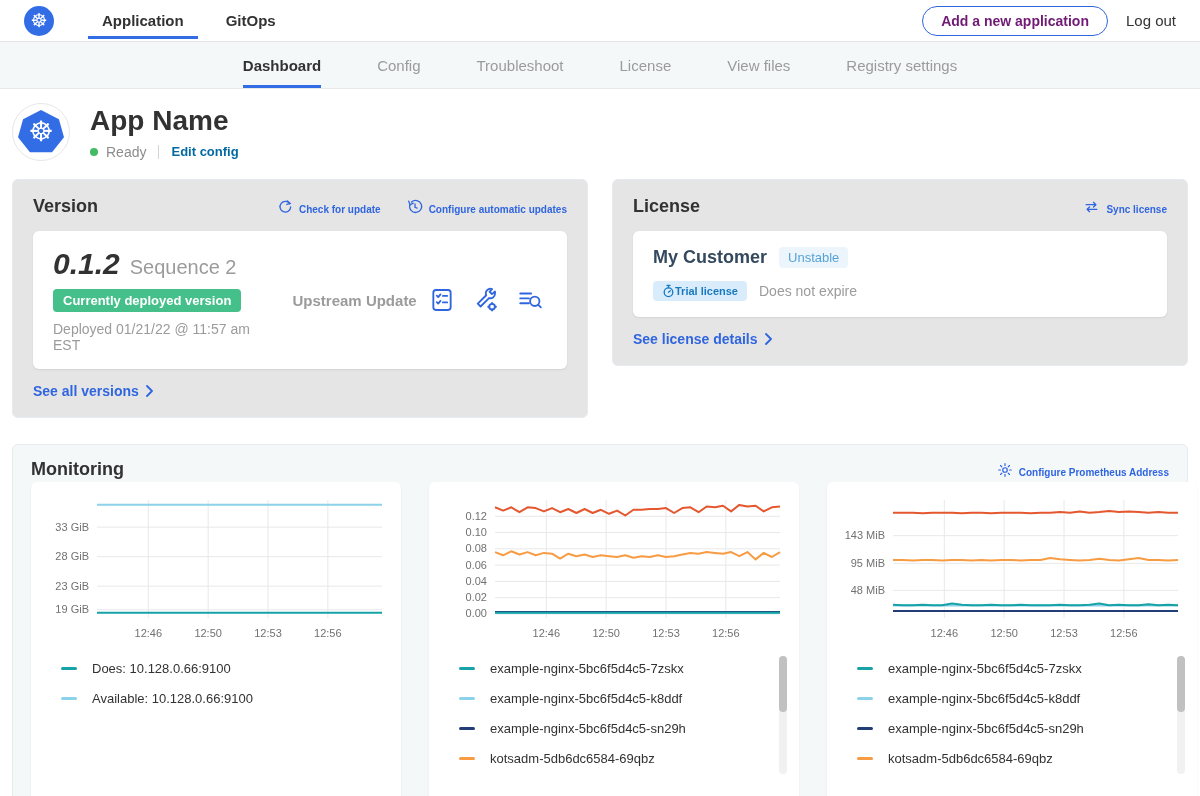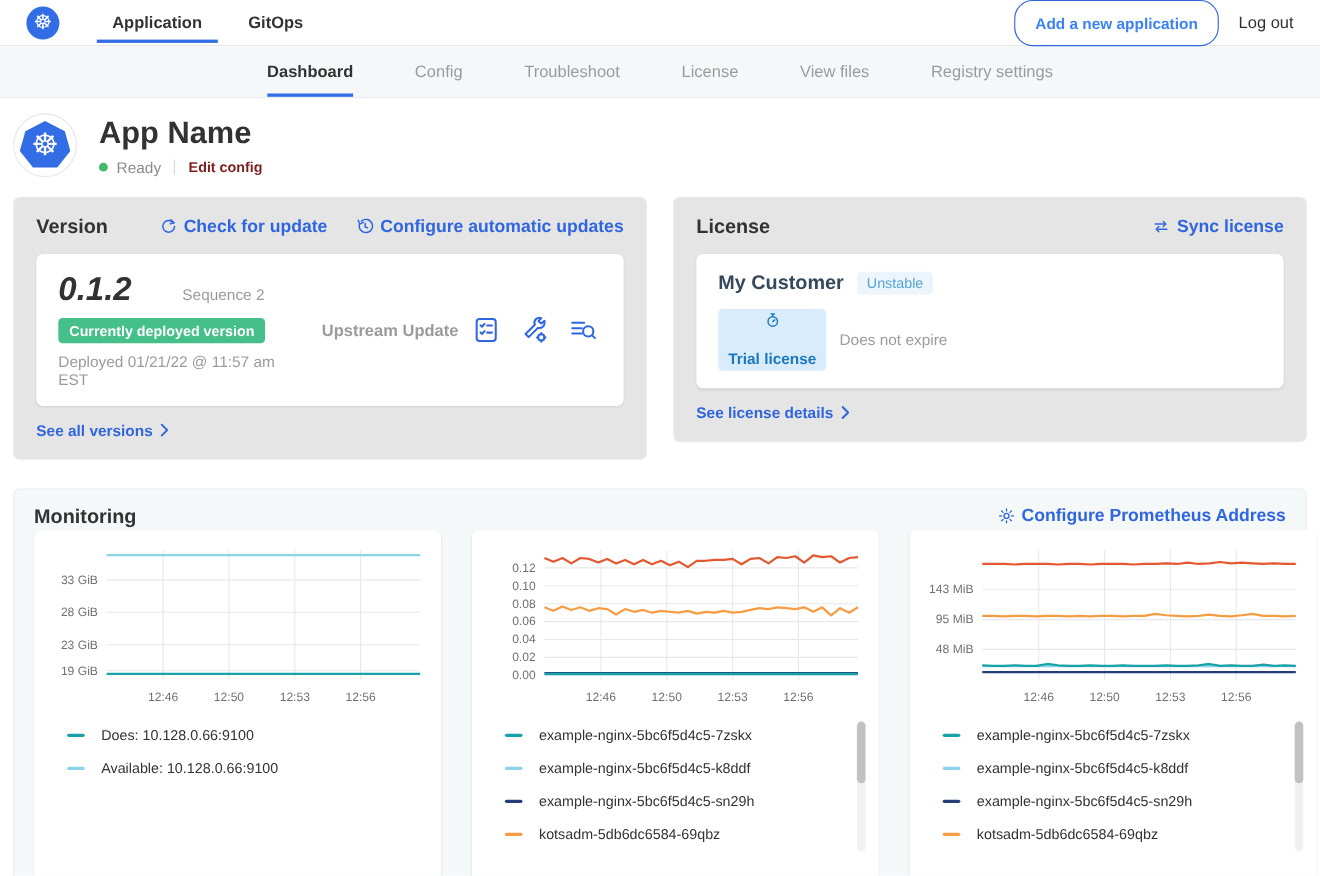--- a/index.html
+++ b/index.html
@@ -5,68 +5,68 @@
   * { margin:0; padding:0; box-sizing:border-box; }
   html,body { width:1200px; height:796px; background:#fff; font-family:"Liberation Sans", sans-serif; color:#323232; overflow:hidden; }
 
   
   .topnav { height:42px; display:flex; align-items:center; padding:0 24px; border-bottom:1px solid #e5e5e5; background:#fff; }
   .k8s-logo { width:30px; height:30px; border-radius:50%; background:#326de6; color:#fff; display:flex; align-items:center; justify-content:center; font-size:19px; line-height:1; margin-right:34px; cursor:pointer; }
   .topnav-tabs { display:flex; height:34px; }
   .topnav-tab { position:relative; display:flex; align-items:center; padding:0 14px; margin-right:14px; font-size:15px; font-weight:700; color:#323232; cursor:pointer; }
   .topnav-tab.active::after { content:""; position:absolute; left:0; right:0; bottom:-1px; height:3px; background:#326de6; }
   .topnav-right { margin-left:auto; display:flex; align-items:center; gap:18px; }
-  .add-app-btn { border:1px solid #3065e0; color:#3b82f6; background:#fff; border-radius:17px; height:42px; padding:0 18px; font-size:14px; font-weight:700; font-family:inherit; cursor:pointer; }
+  .add-app-btn { border:1px solid #3065e0; color:#701a75; background:#fff; border-radius:17px; height:30px; padding:0 18px; font-size:14px; font-weight:700; font-family:inherit; cursor:pointer; }
   .logout { font-size:15px; color:#323232; cursor:pointer; }
 
   
   .subnav { height:47px; background:#f5f8f9; border-bottom:1px solid #e8e8e8; display:flex; align-items:stretch; justify-content:center; gap:56px; }
   .subnav-tab { display:flex; align-items:center; font-size:15px; color:#9b9b9b; cursor:pointer; position:relative; }
   .subnav-tab.active { color:#323232; font-weight:700; }
   .subnav-tab.active::after { content:""; position:absolute; left:0; right:0; bottom:0; height:3px; background:#326de6; }
 
   
   .app-header { display:flex; align-items:center; padding:14px 12px 16px; background:#fff; }
   .app-avatar { width:58px; height:58px; border-radius:50%; background:#fff; border:1px solid #e7e7e7; display:flex; align-items:center; justify-content:center; margin-right:20px; }
   .app-avatar .hept { width:46px; height:44px; background:#326de6; clip-path:polygon(50% 0%, 89% 21%, 100% 62%, 74% 96%, 26% 96%, 0% 62%, 11% 21%); display:flex; align-items:center; justify-content:center; color:#fff; font-size:28px; line-height:1; }
   .app-title { font-size:28px; font-weight:700; color:#323232; }
   .app-status-row { display:flex; align-items:center; margin-top:7px; gap:8px; }
   .status-dot { width:8px; height:8px; border-radius:50%; background:#44bb66; }
   .status-text { font-size:14px; color:#8c8c8c; }
   .status-sep { width:1px; height:14px; background:#d5d5d5; margin:0 4px; }
-  .edit-config { font-size:13px; font-weight:700; color:#7f1d1d; cursor:pointer; }
+  .edit-config { font-size:13px; font-weight:700; color:#0369a1; cursor:pointer; }
 
   
   .cards-row { display:flex; gap:24px; padding:2px 12px 0; align-items:flex-start; }
   .panel { background:#e5e5e5; border:1px solid #e5e9f0; border-radius:6px; padding:16px 20px 18px; flex:1; }
   .panel-head { display:flex; align-items:center; margin-bottom:14px; }
   .panel-title { font-size:18px; font-weight:700; color:#323232; }
   .panel-links { margin-left:auto; display:flex; gap:26px; }
-  .blue-link { display:flex; align-items:flex-start; gap:6px; color:#3065e0; font-size:16px; font-weight:700; cursor:pointer; }
+  .blue-link { display:flex; align-items:flex-end; gap:6px; color:#3065e0; font-size:10px; font-weight:700; cursor:pointer; }
   .inner-card { background:#fff; border-radius:6px; box-shadow:0 1px 2px rgba(50,50,50,.1); padding:16px 20px; }
 
   
   .version-body { display:flex; align-items:center; }
   .version-left { width:46%; }
   .version-number-row { display:flex; align-items:baseline; gap:10px; }
   .version-number { font-size:30px; font-weight:700; color:#323232;font-style:italic; }
-  .sequence { font-size:14px; color:#9b9b9b;margin-left:36px; }
+  .sequence { font-size:20px; color:#9b9b9b; }
   .deployed-badge { display:inline-block; margin:8px 0 9px; background:#45c08b; color:#fff; font-size:13px; font-weight:700; padding:4px 10px; border-radius:4px; }
   .deployed-at { font-size:14px; color:#9b9b9b; }
   .upstream { flex:1; text-align:center; font-size:15px; font-weight:700; color:#9b9b9b; }
   .version-icons { display:flex; gap:18px; align-items:center; padding-right:4px; }
   .version-icons .icon-btn { cursor:pointer; display:flex; }
   .see-link { display:flex; align-items:center; gap:7px; margin-top:14px; color:#3065e0; font-size:14px; font-weight:700; cursor:pointer; }
 
   
   .license-row1 { display:flex; align-items:center; gap:12px; }
   .customer-name { font-size:18px; font-weight:700; color:#35495e; }
   .badge-channel { background:#edf5fc; color:#55a3d9; font-size:13px; padding:3px 9px; border-radius:4px; }
   .license-row2 { display:flex; align-items:center; gap:12px; margin-top:13px; }
-  .badge-trial { display:flex; align-items:center; gap:20px; background:#d9ecfb; color:#1879c0; font-size:14px; font-weight:700; padding:3px 9px; border-radius:4px;flex-direction:column; }
+  .badge-trial { display:flex; align-items:center; gap:0; background:#d9ecfb; color:#1879c0; font-size:11px; font-weight:700; padding:3px 9px; border-radius:4px; }
   .expiry { font-size:14px; color:#9b9b9b; }
 
   
   .monitoring { margin:26px 12px 0; background:#f4f8f9; border:1px solid #e7ecef; border-radius:6px; padding:14px 18px 22px; }
   .monitoring-head { display:flex; align-items:center; margin-bottom:2px; }
   .charts-row { display:flex; gap:28px; justify-content:space-between; }
   .chart-card { background:#fff; border-radius:6px; box-shadow:0 1px 2px rgba(50,50,50,.08); width:370px; height:345px; padding:10px 12px 12px; display:flex; flex-direction:column; }
   .chart-svg { width:346px; height:152px; display:block; }
   .legend-wrap { position:relative; flex:1; margin-top:10px; overflow:hidden; }
   .legend { padding-left:18px; }

